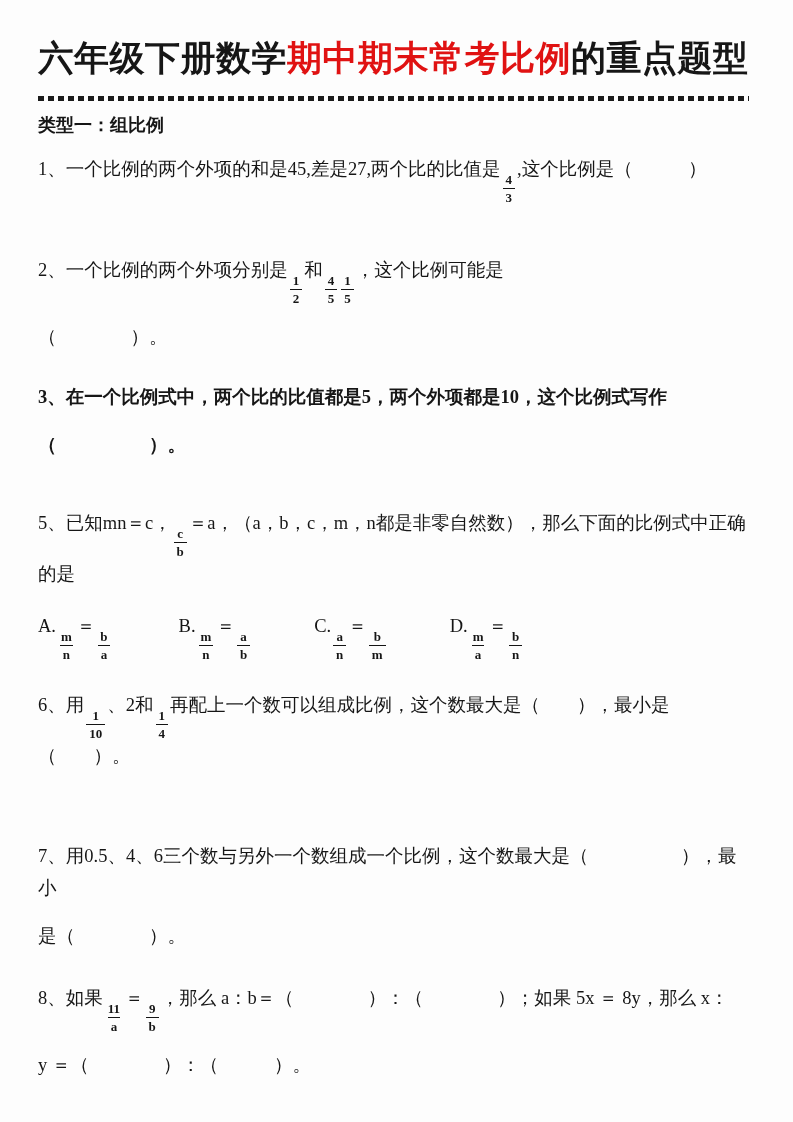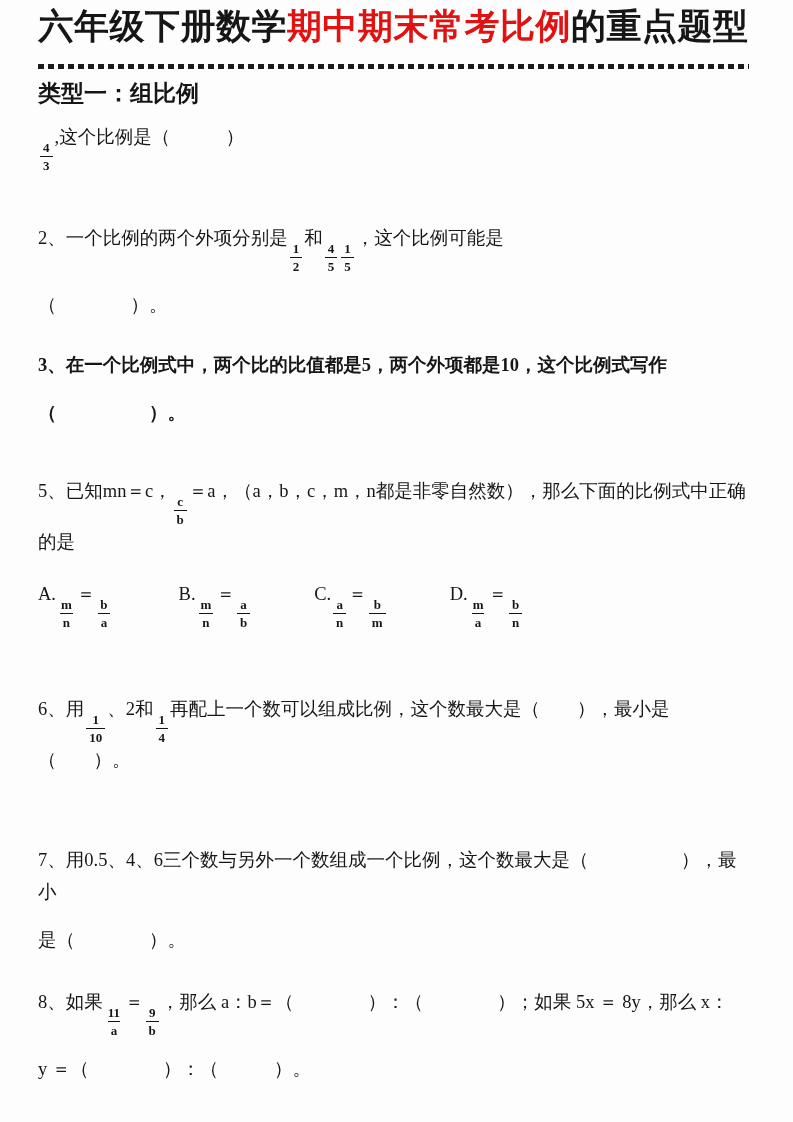--- a/index.html
+++ b/index.html
@@ -5,54 +5,54 @@
   * { margin: 0; padding: 0; box-sizing: border-box; }
   html, body { background: #e9e9e9; }
   .page {
     position: relative;
     width: 793px;
     height: 1122px;
     margin: 0 auto;
     background: #fdfdfd;
     color: #161616;
     font-family: "Liberation Serif", serif;
-    padding: 4px 44px 0 38px;
+    padding: 36px 44px 0 38px;
     overflow: hidden;
   }
   .title {
     text-align: center;
     font-family: "Liberation Sans", sans-serif;
     font-weight: bold;
     font-size: 35px;
     line-height: 44px;
     letter-spacing: 0.5px;
     white-space: nowrap;
   }
   .divider {
     margin-top: 16px;
     height: 5px;
     background-image: repeating-linear-gradient(to right, #1b1b1b 0 6px, transparent 6px 10px);
   }
   .section-heading {
     margin-top: 12px;
     font-family: "Liberation Sans", sans-serif;
     font-weight: bold;
-    font-size: 23px;
+    font-size: 18px;
     line-height: 24px;
   }
   .q { font-size: 18.5px; }
   .q .line { line-height: 32px; min-height: 32px; }
   .q .line + .line { margin-top: 16px; }
   #q1 { margin-top: 16px; }
   #q2 { margin-top: 50px; }
   #q3 { margin-top: 28px; font-weight: bold; }
   #q4 { margin-top: 34px; }
   #q5 { margin-top: 46px; }
   #q5 .options { margin-top: 20px; }
-  #q6 { margin-top: 64px; }
+  #q6 { margin-top: 28px; }
   #q7 { margin-top: 68px; }
   #q8 { margin-top: 30px; }
   .run { white-space: pre-wrap; }
   .frac {
     display: inline-flex;
     flex-direction: column;
     align-items: center;
     vertical-align: -9px;
     line-height: 1;
     font-size: 13px;
@@ -74,21 +74,21 @@
 
 <div class="page">
 
   <div class="title"><span>六年级下册数学</span><span style="color: rgb(224, 18, 18);">期中期末常考比例</span><span>的重点题型</span></div>
 
   <div class="divider"></div>
 
   <div class="section-heading">类型一：组比例</div>
 
   <div class="q" id="q1">
-    <div class="line"><span class="frac">
+    <div class="line"><span class="run">1、一个比例的两个外项的和是45,差是27,两个比的比值是</span><span class="frac">
           <span class="num">4</span>
           <span class="den">3</span>
         </span><span class="run">,这个比例是（　　　）</span></div>
   </div>
 
   <div class="q" id="q2">
     <div class="line"><span class="run">2、一个比例的两个外项分别是</span><span class="frac">
           <span class="num">1</span>
           <span class="den">2</span>
         </span><span class="run">和</span><span class="frac">

